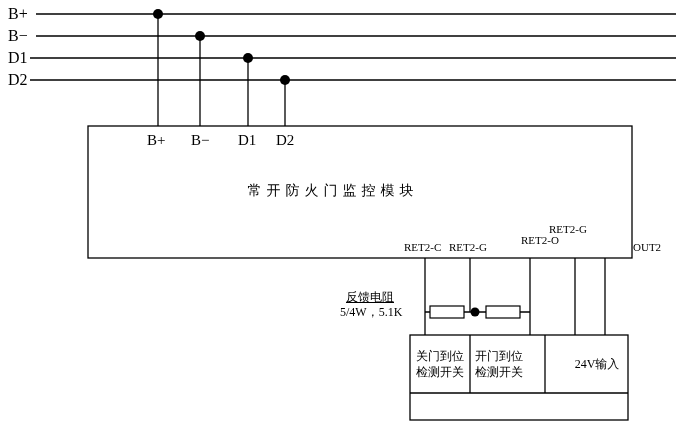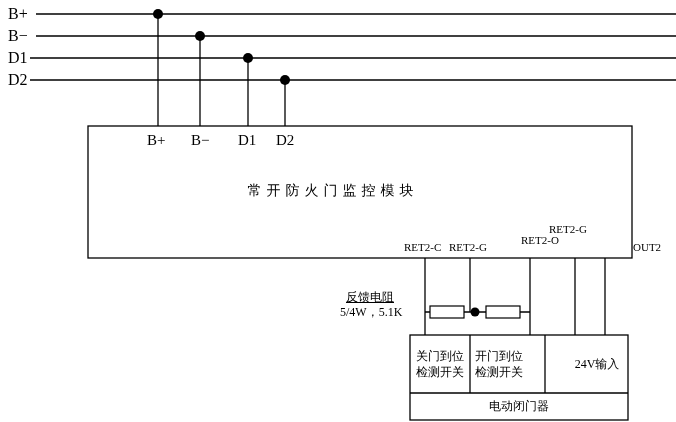--- a/index.html
+++ b/index.html
@@ -102,15 +102,14 @@
   <div class="lbl pin-lbl" style="left:589px; top:241px;margin-left:44px;">OUT2</div>
 
   <div class="lbl res-lbl" style="left:346px; top:290px;text-decoration:underline;">反馈电阻</div>
   <div class="lbl res-lbl" style="left:340px; top:305px;">5/4W，5.1K</div>
 
   <div class="cell" style="left:411px; top:336px; width:58px; height:56px;">关门到位
 检测开关</div>
   <div class="cell" style="left:471px; top:336px; width:56px; height:56px;">开门到位
 检测开关</div>
   <div class="cell" style="left:546px; top:336px; width:102px; height:56px;">24V输入</div>
-  <div class="cell" style="left:411px; top:394px; width:216px; height:25px;">电动闭门器</div>
 
 </div>
 
 </body></html>

